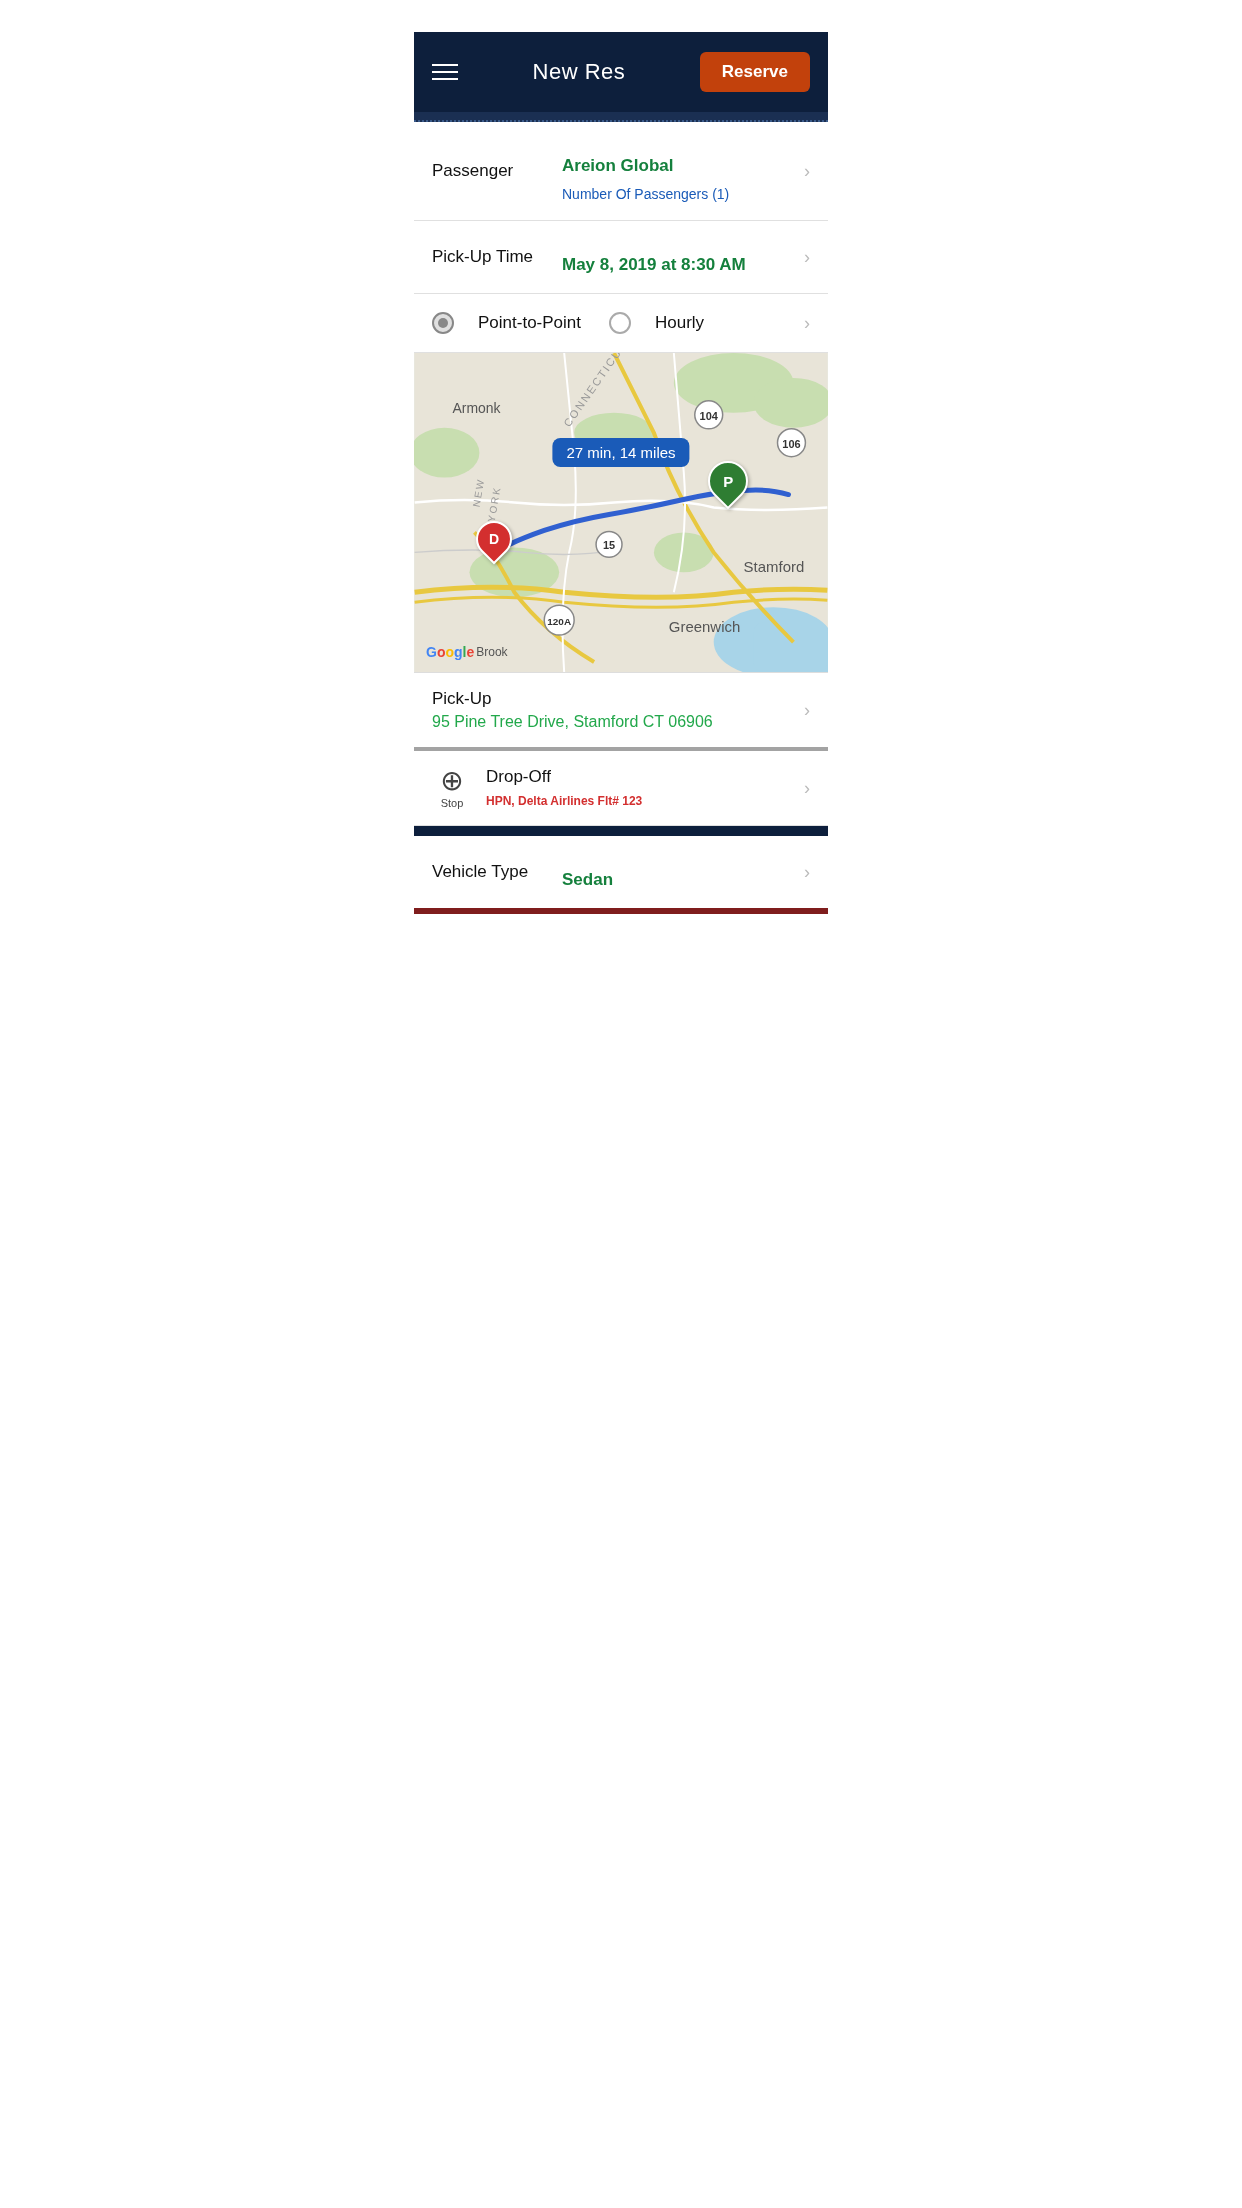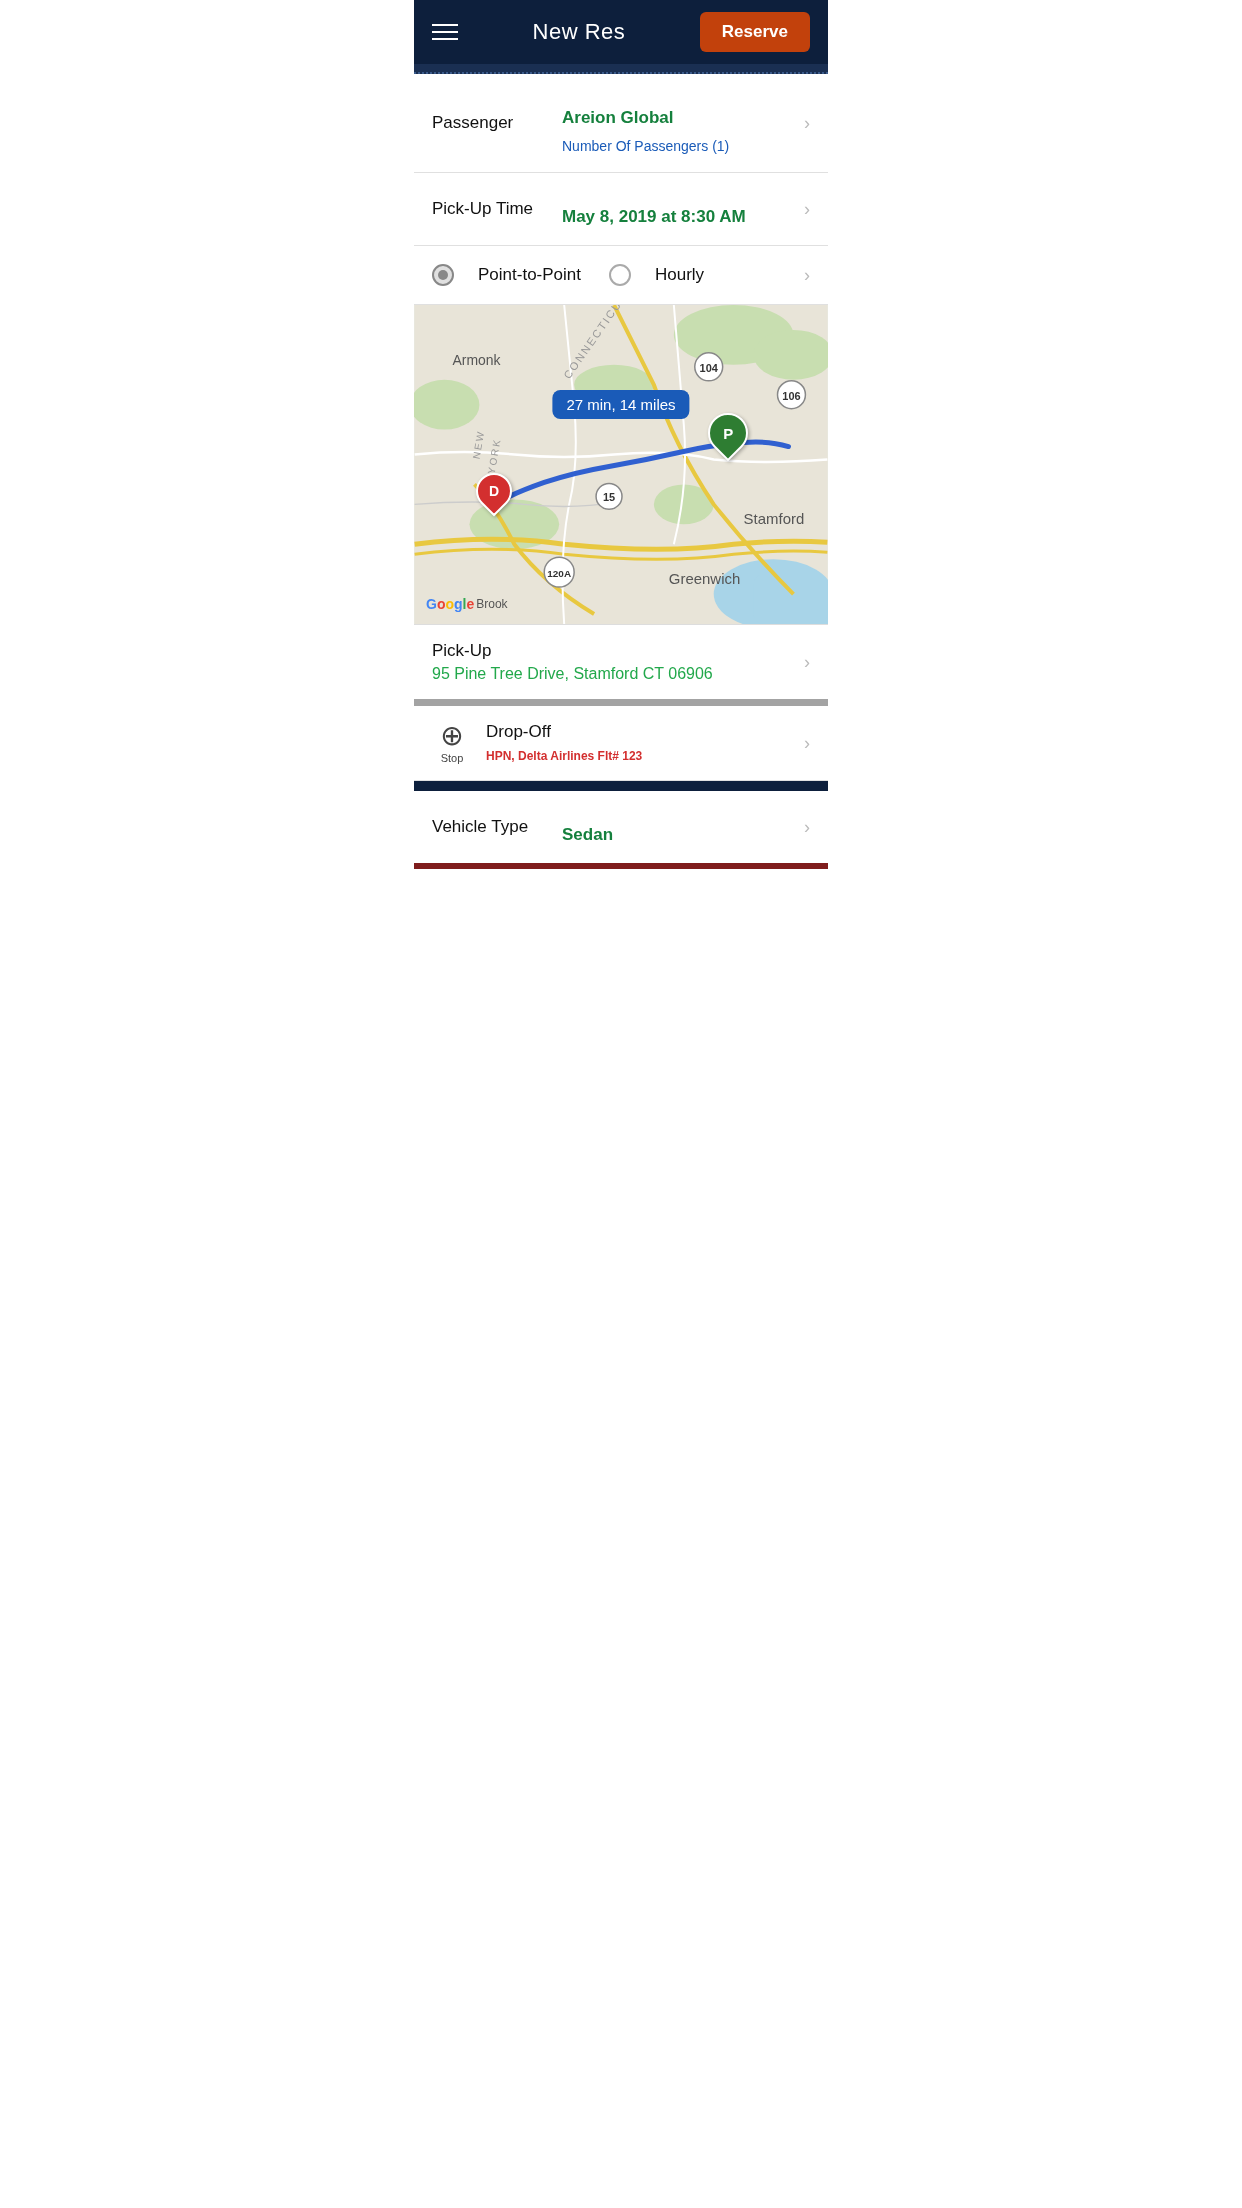--- a/index.html
+++ b/index.html
@@ -13,21 +13,22 @@
       overflow-x: hidden;
     }
 
     
     .header {
       background: #0d1f3c;
       display: flex;
       align-items: center;
       justify-content: space-between;
       padding: 14px 18px;
-      height: 64px;
+      height: 80px;
+      margin-top: 32px;
     }
 
     .hamburger-icon {
       display: flex;
       flex-direction: column;
       gap: 5px;
       cursor: pointer;
     }
     .hamburger-icon span {
       display: block;
@@ -255,21 +256,21 @@
     .g-g2 { color: #4285f4; font-weight: 700; }
     .g-l { color: #34a853; font-weight: 700; }
     .g-e { color: #ea4335; font-weight: 700; }
     .g-brook { color: #555; font-size: 12px; margin-left: 2px; }
 
     
     .pickup-row {
       display: flex;
       align-items: center;
       padding: 16px 18px;
-      border-bottom: 7px solid #a3a3a3;
+      border-bottom: 4px solid #a3a3a3;
       cursor: pointer;
     }
 
     .pickup-row .left {
       flex: 1;
     }
 
     .pickup-row .row-label {
       display: block;
       margin-bottom: 4px;

